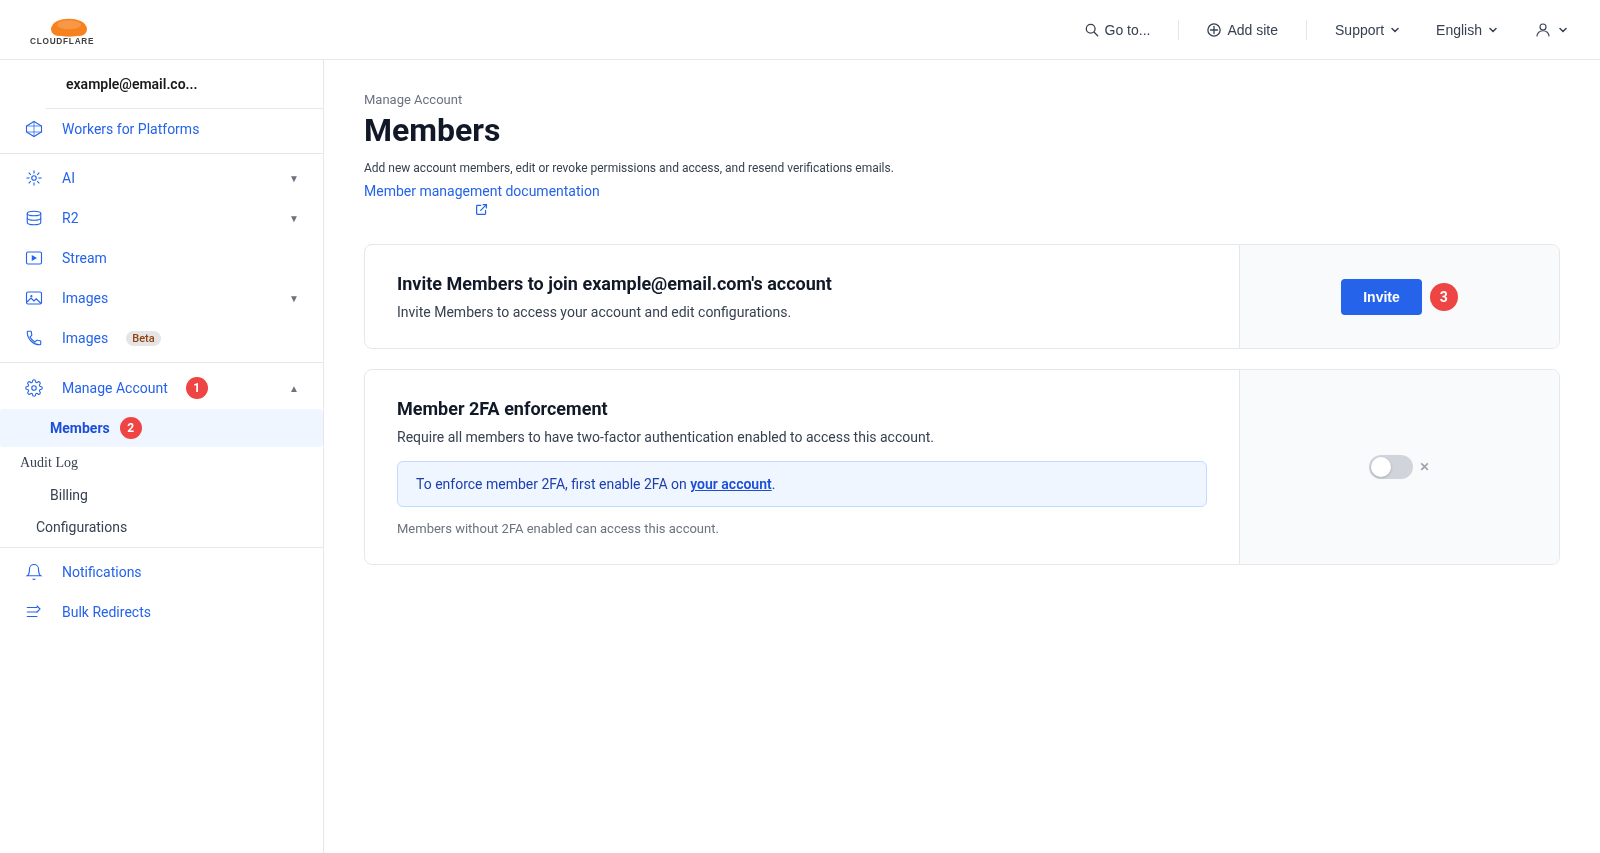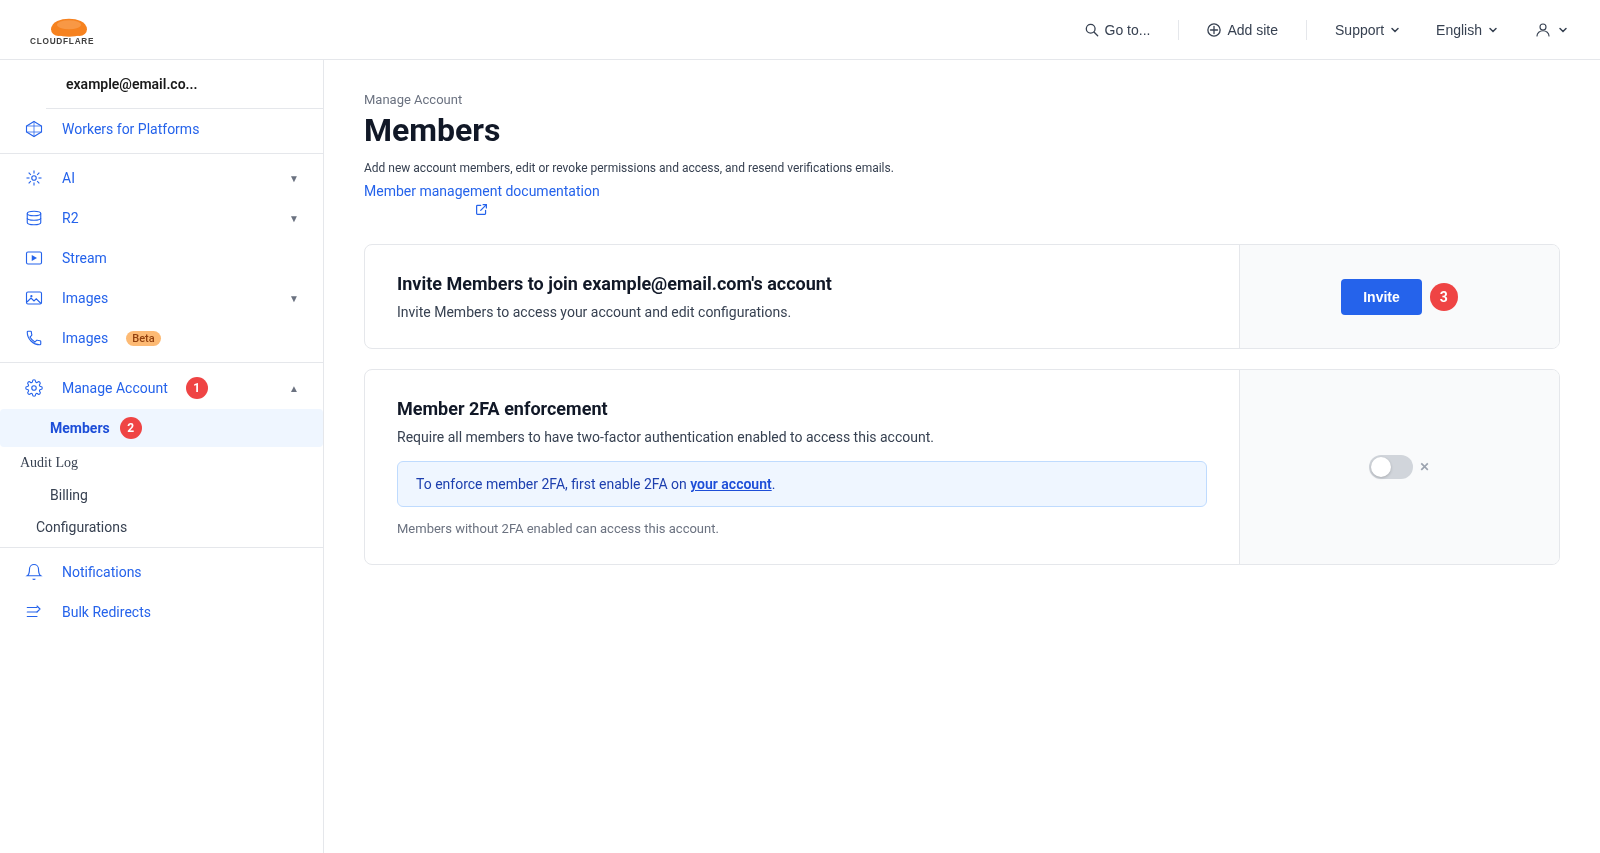--- a/index.html
+++ b/index.html
@@ -79,21 +79,21 @@
       align-items: center;
       justify-content: center;
       flex-shrink: 0;
     }
     .sidebar-item .chevron {
       margin-left: auto;
       color: #6b7280;
       font-size: 10px;
     }
     .sidebar-item .badge-beta {
-      background: #fdba74;
+      background: #e5e5e5;
       color: #92400e;
       font-size: 11px;
       padding: 1px 6px;
       border-radius: 9999px;
       font-weight: 500;
     }
     .sidebar-badge {
       background: #ef4444;
       color: white;
       border-radius: 50%;

